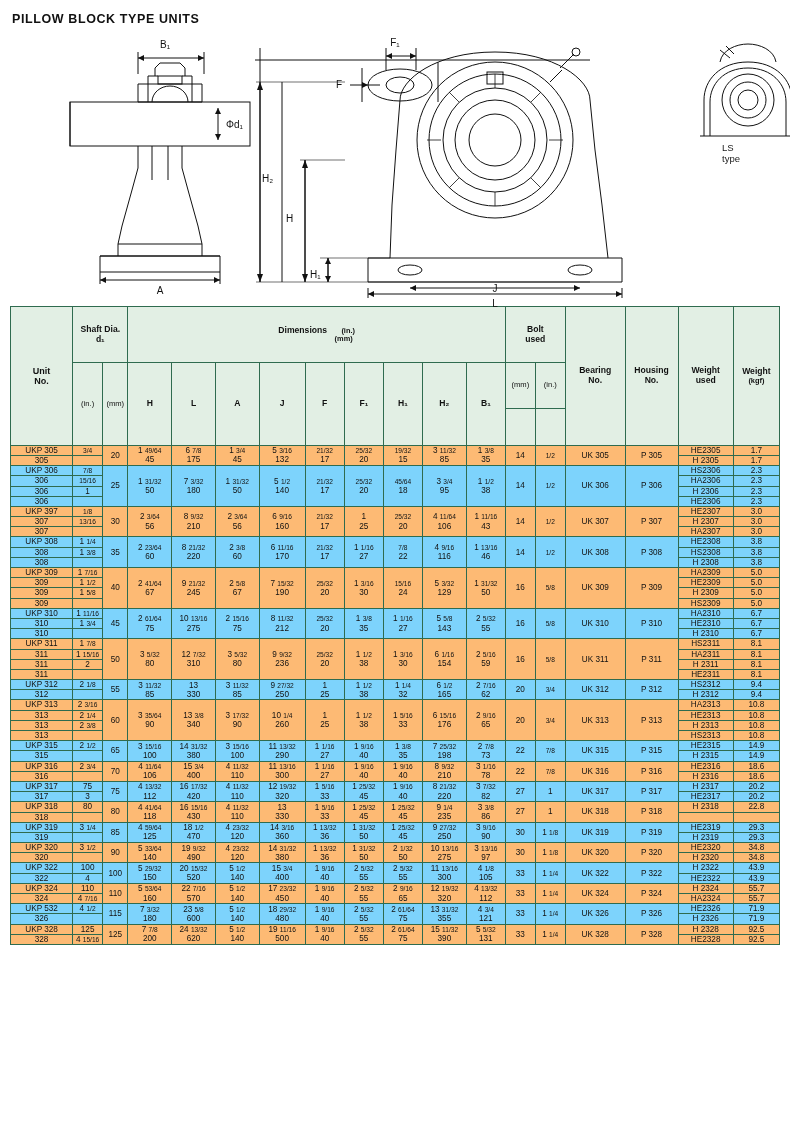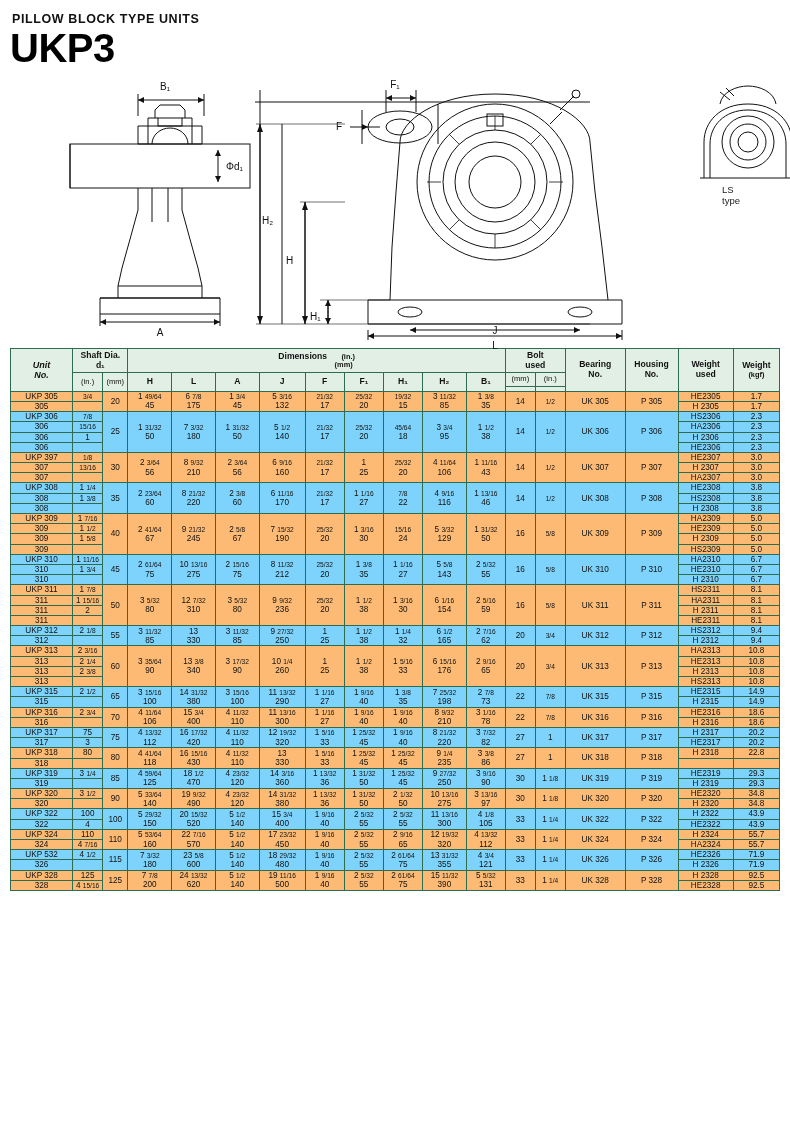--- a/index.html
+++ b/index.html
@@ -56,44 +56,43 @@
     vertical-align: middle;
     font-size: 8.2px;
     padding: 0;
     line-height: 1.12;
     color: #111;
   }
   table.spec thead th {
     background: #e2efe4;
     font-size: 8.6px;
     font-weight: bold;
-    padding: 2px 1px;
+    padding: 18px 1px;
   }
   table.spec thead th.sm { font-size: 7.6px; font-weight: normal; }
   .grp-a { background: #fdba74; }
   .grp-b { background: #7dd3fc; }
   td.unit {
     text-align: left;
     padding-left: 4px;
     font-size: 8.6px;
     white-space: nowrap;
   }
   .frac { font-size: 6.6px; vertical-align: 0.5px; }
   .rowline { display:block; }
   td.big { font-size: 8.6px; }
   .mini { font-size: 7.4px; }
-  .hdr-unitno { font-size: 9px; font-style: italic; }
+  .hdr-unitno { font-size: 9px; }
 </style>
 </head>
 <body>
 
 <div class="page">
 
   <div class="hdr-sub">PILLOW BLOCK TYPE UNITS</div>
-  <div class="hdr-title">UKP3</div>
 
   <div class="figures">
 
     <svg class="fig-abs" style="left:50px; top:0;" width="200" height="265" viewBox="0 0 200 265">
       <g fill="none" stroke="#111" stroke-width="1">
 
         <line x1="78" y1="22" x2="78" y2="44"></line>
         <line x1="144" y1="22" x2="144" y2="44"></line>
         <line x1="78" y1="28" x2="144" y2="28"></line>
         <polygon points="78,28 84,25 84,31" fill="#111" stroke="none"></polygon>

